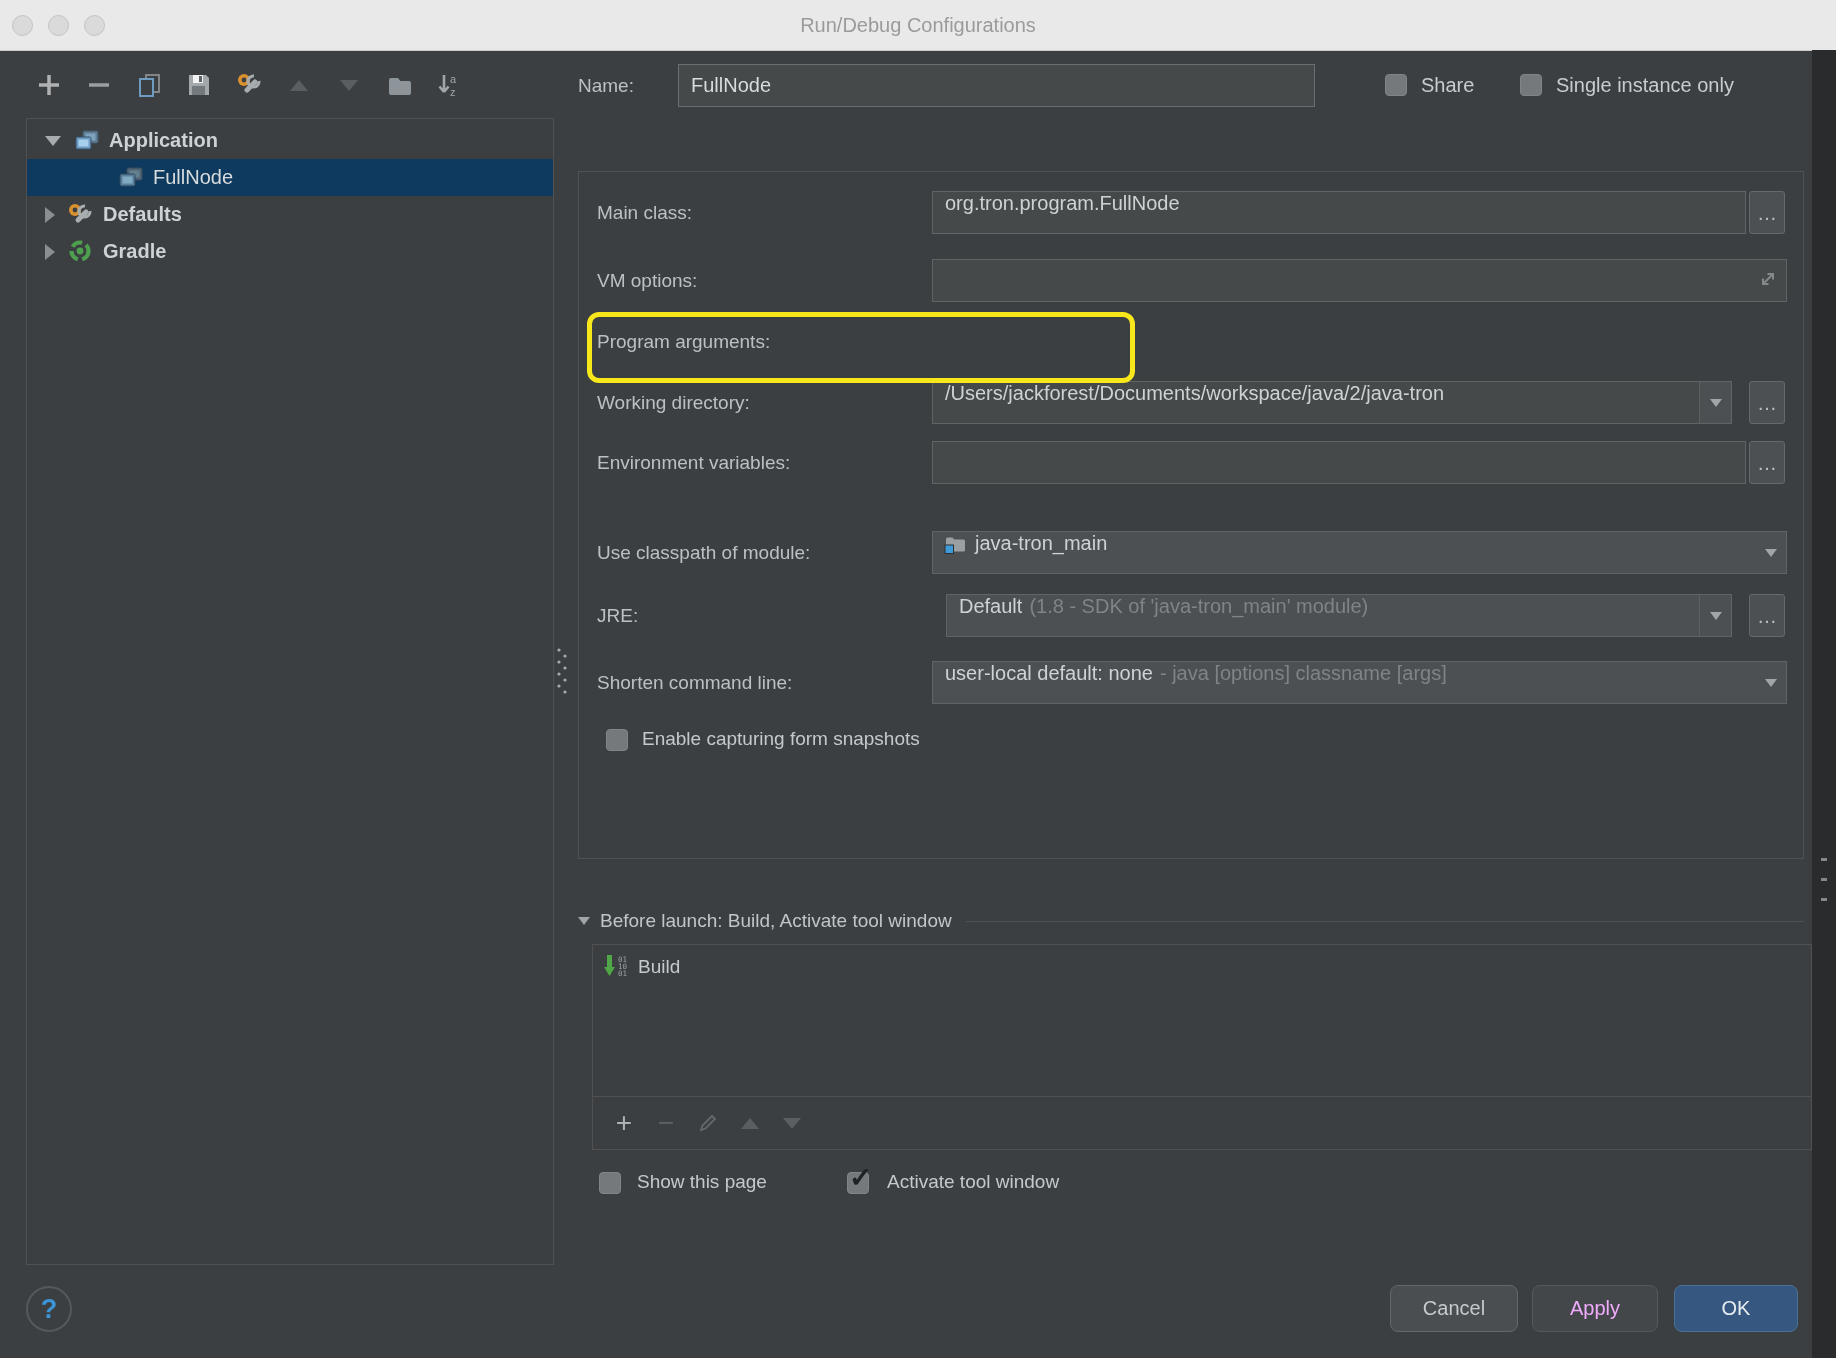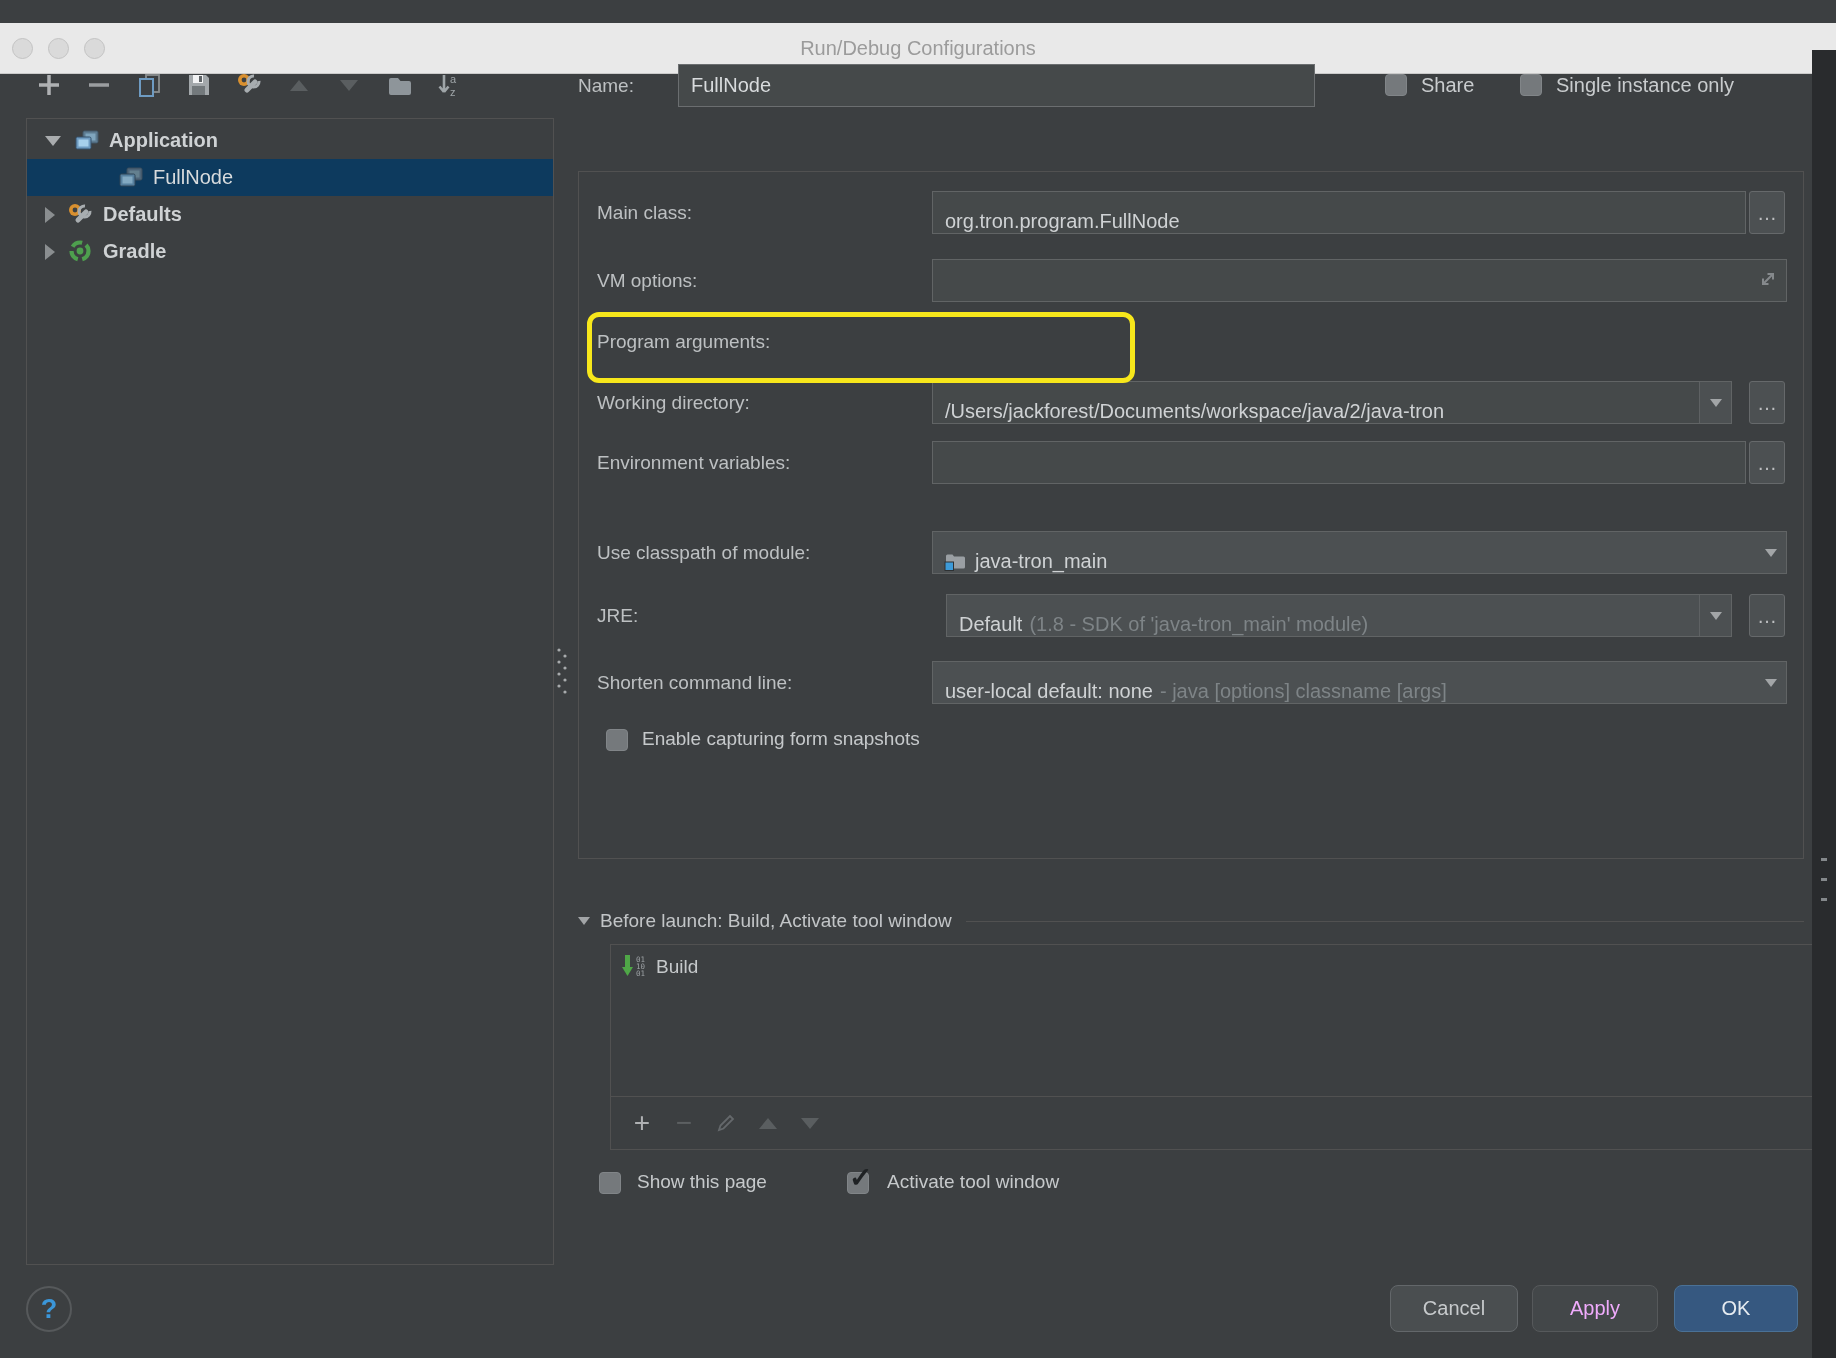--- a/index.html
+++ b/index.html
@@ -1,20 +1,20 @@
 <!DOCTYPE html>
 <html><head>
 <meta charset="utf-8">
 <style>
   html,body{margin:0;padding:0;background:#222;}
   .app{position:relative;width:1836px;height:1358px;background:#3C3F41;overflow:hidden;
        font-family:"Liberation Sans",sans-serif;color:#BDC0C2;}
   
   .titlebar{position:absolute;left:0;top:0;width:1836px;height:50px;background:#E9E9E9;
-            border-bottom:1px solid #CACACA;margin-top:23px;}
+            border-bottom:1px solid #CACACA;}
   .tl{position:absolute;top:15px;width:19px;height:19px;border-radius:50%;
       background:#DADADA;border:1px solid #C3C3C3;}
   .win-title{position:absolute;left:0;top:0;width:100%;height:50px;line-height:50px;
              text-align:center;color:#9B9B9B;font-size:20px;}
   
   .ltb{position:absolute;left:24px;top:63px;height:44px;display:flex;align-items:center;}
   .tbtn{width:50px;height:40px;display:flex;align-items:center;justify-content:center;
         background:transparent;border:none;padding:0;cursor:default;}
   
   .tree{position:absolute;left:26px;top:118px;width:528px;height:1147px;
@@ -40,21 +40,21 @@
   
   .tabs{position:absolute;left:597px;top:133px;display:flex;align-items:flex-end;z-index:2;}
   .tab{height:39px;line-height:39px;padding:0 27px;font-size:20px;margin-right:9px;
        background:#3F4345;border:1px solid #313437;border-bottom:none;color:#BCBEC0;}
   .tab.selected{background:#48597F;color:#D9E0EC;border-color:#48597F;border-radius:3px 3px 0 0;}
   
   .cfg{position:absolute;left:578px;top:171px;width:1226px;height:688px;
        border:1px solid #515151;box-sizing:border-box;}
   .frow-label{position:absolute;left:18px;width:335px;height:43px;line-height:43px;font-size:19px;}
   .tfield{position:absolute;height:43px;box-sizing:border-box;background:#45494A;
-          border:1px solid #616465;display:flex;align-items:flex-end;}
+          border:1px solid #616465;display:flex;align-items:flex-start;}
   .combo{background:#4C5052;}
   .fval{padding-left:12px;font-size:20px;color:#CFD2D4;white-space:nowrap;overflow:hidden;}
   .fval.mono{font-family:"DejaVu Sans Mono",monospace;font-size:21px;}
   .hint{color:#7E8487;font-size:20px;margin-left:7px;white-space:nowrap;}
   .spacer{flex:1;}
   .arrow-sec{width:31px;align-self:stretch;border-left:1px solid #5E6163;background:#4C5052;
              display:flex;align-items:center;justify-content:center;}
   .dArr{width:0;height:0;border-left:6px solid transparent;border-right:6px solid transparent;
         border-top:8px solid #A2A5A7;}
   .sqbtn{position:absolute;width:36px;height:43px;box-sizing:border-box;background:#4C5052;
@@ -63,21 +63,21 @@
   .expand-ic{position:absolute;right:7px;top:8px;}
   .yellow-box{position:absolute;left:8px;top:140px;width:538px;height:61px;border:5px solid #F7E71B;
               border-radius:12px;z-index:5;pointer-events:none;}
   
   .bl-head{position:absolute;left:578px;top:908px;width:1226px;height:26px;display:flex;
            align-items:center;font-size:19px;color:#C2C5C7;}
   .bl-head .tri-s{width:0;height:0;border-left:6px solid transparent;border-right:6px solid transparent;
                   border-top:8px solid #A2A5A7;margin-right:10px;}
   .bl-head .rule{flex:1;height:1px;background:#515151;margin-left:14px;}
   .bl-box{position:absolute;left:592px;top:944px;width:1220px;height:206px;border:1px solid #515151;
-          box-sizing:border-box;margin-left:18px;}
+          box-sizing:border-box;}
   .bl-item{position:absolute;left:10px;top:9px;display:flex;align-items:center;font-size:19px;color:#C6C9CB;}
   .bl-tools{position:absolute;left:0;right:0;top:151px;bottom:0;border-top:1px solid #515151;
             display:flex;align-items:center;padding-left:10px;}
   .bl-tools .tbtn{width:42px;height:34px;}
   .tri-btn-up{width:0;height:0;border-left:9px solid transparent;border-right:9px solid transparent;
               border-bottom:11px solid #5A5E60;}
   .tri-btn-down{width:0;height:0;border-left:9px solid transparent;border-right:9px solid transparent;
                 border-top:11px solid #5A5E60;}
   .glyph-plus{font-size:28px;color:#AFB1B3;line-height:1;}
   .glyph-minus{font-size:28px;color:#5C6062;line-height:1;}

